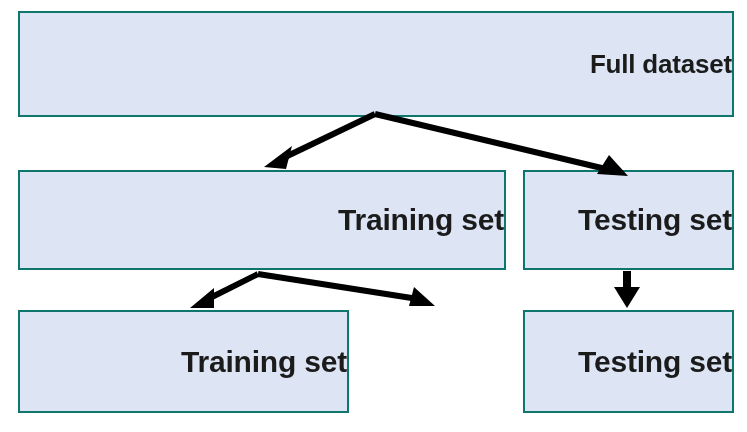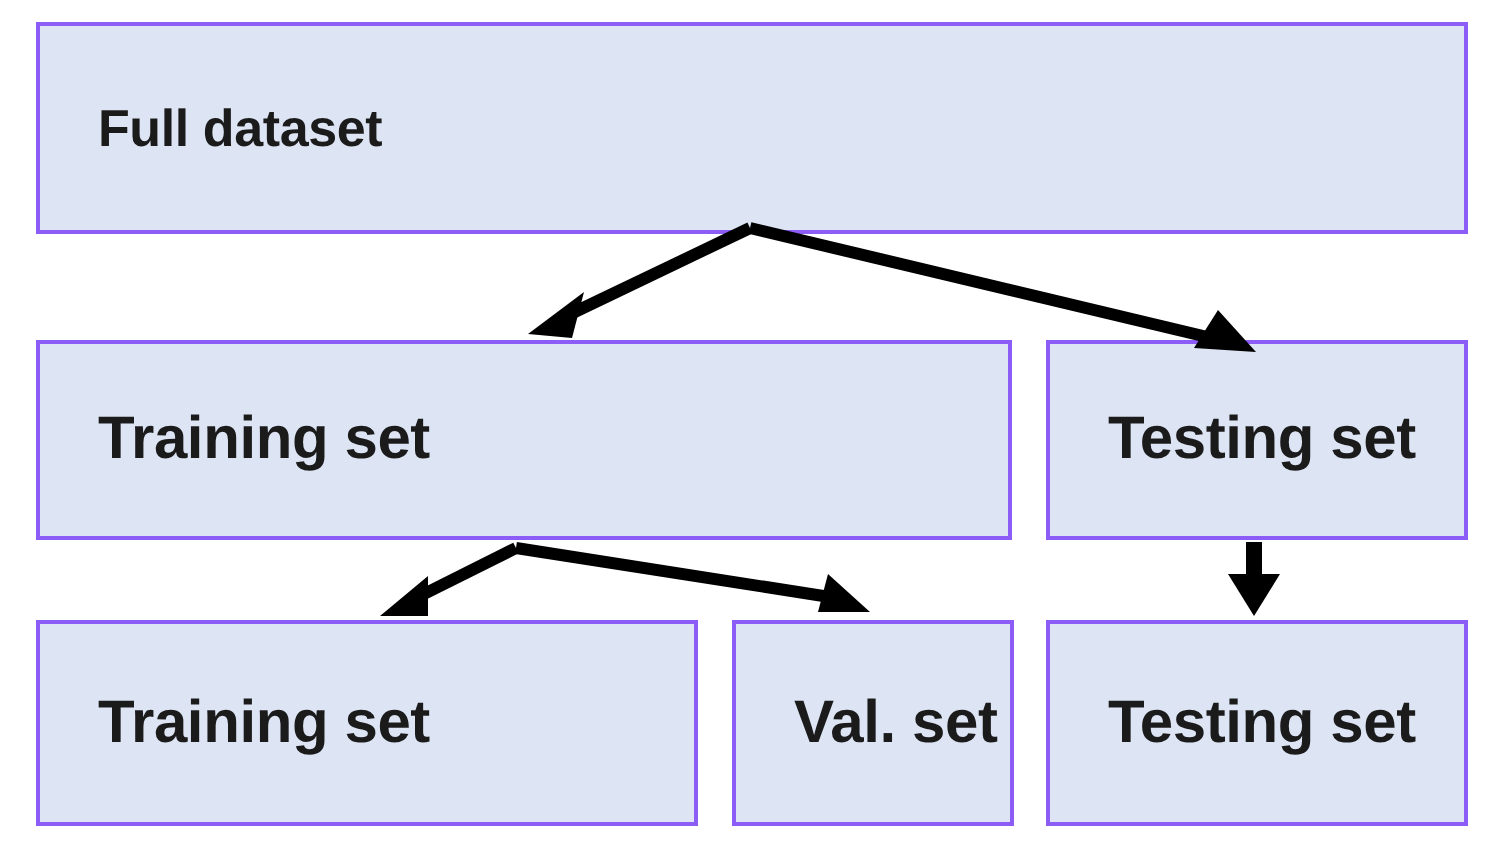--- a/index.html
+++ b/index.html
@@ -15,25 +15,24 @@
     position: relative;
     width: 747px;
     height: 432px;
     background: #ffffff;
     overflow: hidden;
   }
   .node-box {
     position: absolute;
     box-sizing: border-box;
     background: #dde5f5;
-    border: 2px solid #8b5cf6;
+    border: 2px solid #0f766e;
     display: flex;
     align-items: center;
-    justify-content: flex-start;
-    padding-left: 29px;
+    justify-content: flex-end;
   }
   .node-label {
     font-family: "Liberation Sans", sans-serif;
     font-weight: bold;
     font-size: 30px;
     line-height: 1;
     color: #1b1b1b;
     letter-spacing: -0.2px;
     white-space: nowrap;
     text-align: center;
@@ -71,23 +70,20 @@
   </div>
 
   <div class="node-box" id="node-testing-1">
     <span class="node-label">Testing set</span>
   </div>
 
   <div class="node-box" id="node-training-2">
     <span class="node-label">Training set</span>
   </div>
 
-  <div class="node-box" id="node-val">
-    <span class="node-label">Val. set</span>
-  </div>
 
   <div class="node-box" id="node-testing-2">
     <span class="node-label">Testing set</span>
   </div>
 
   <svg id="arrow-layer" viewBox="0 0 747 432">
 
     <g>
       <path d="M 375 114 L 279 160" stroke="#000000" stroke-width="6" fill="none" stroke-linecap="butt"></path>
       <path d="M 264 167 L 292 146 L 286 169 Z" fill="#000000"></path>

